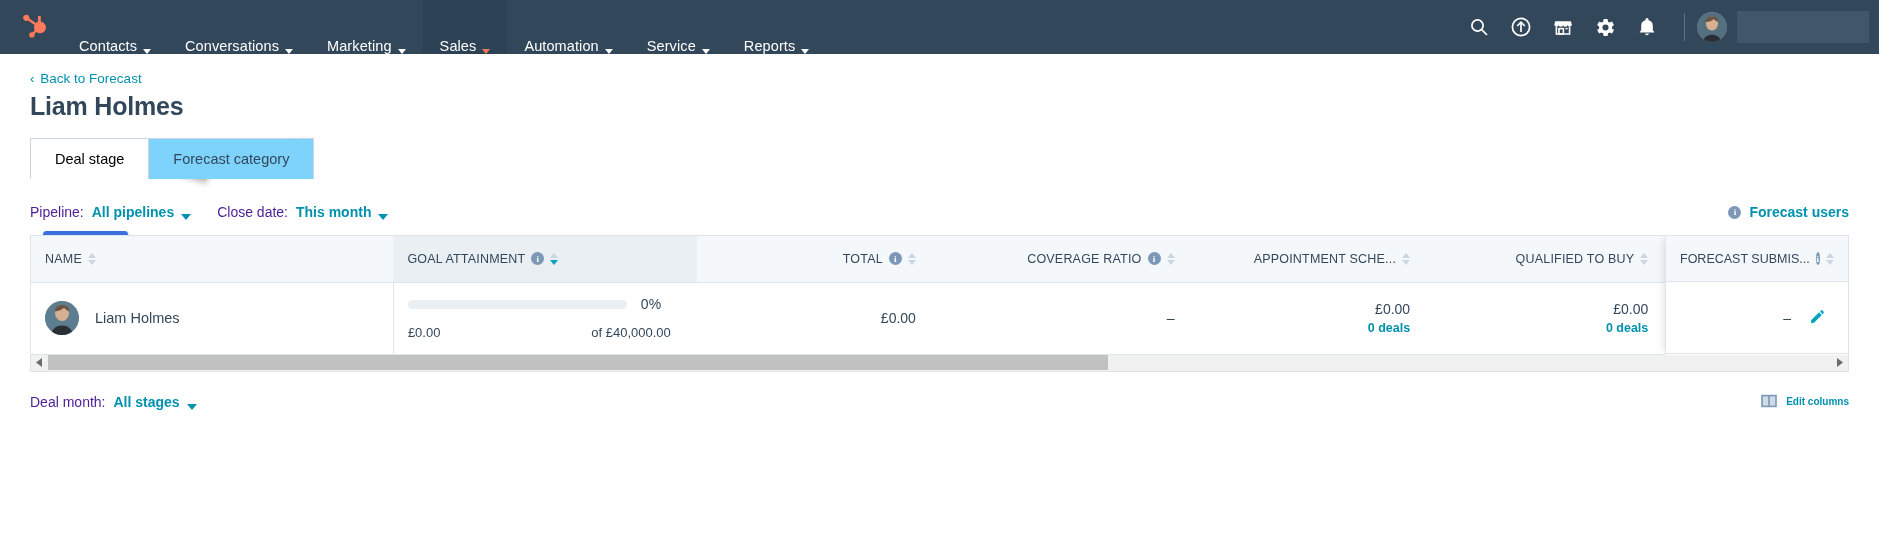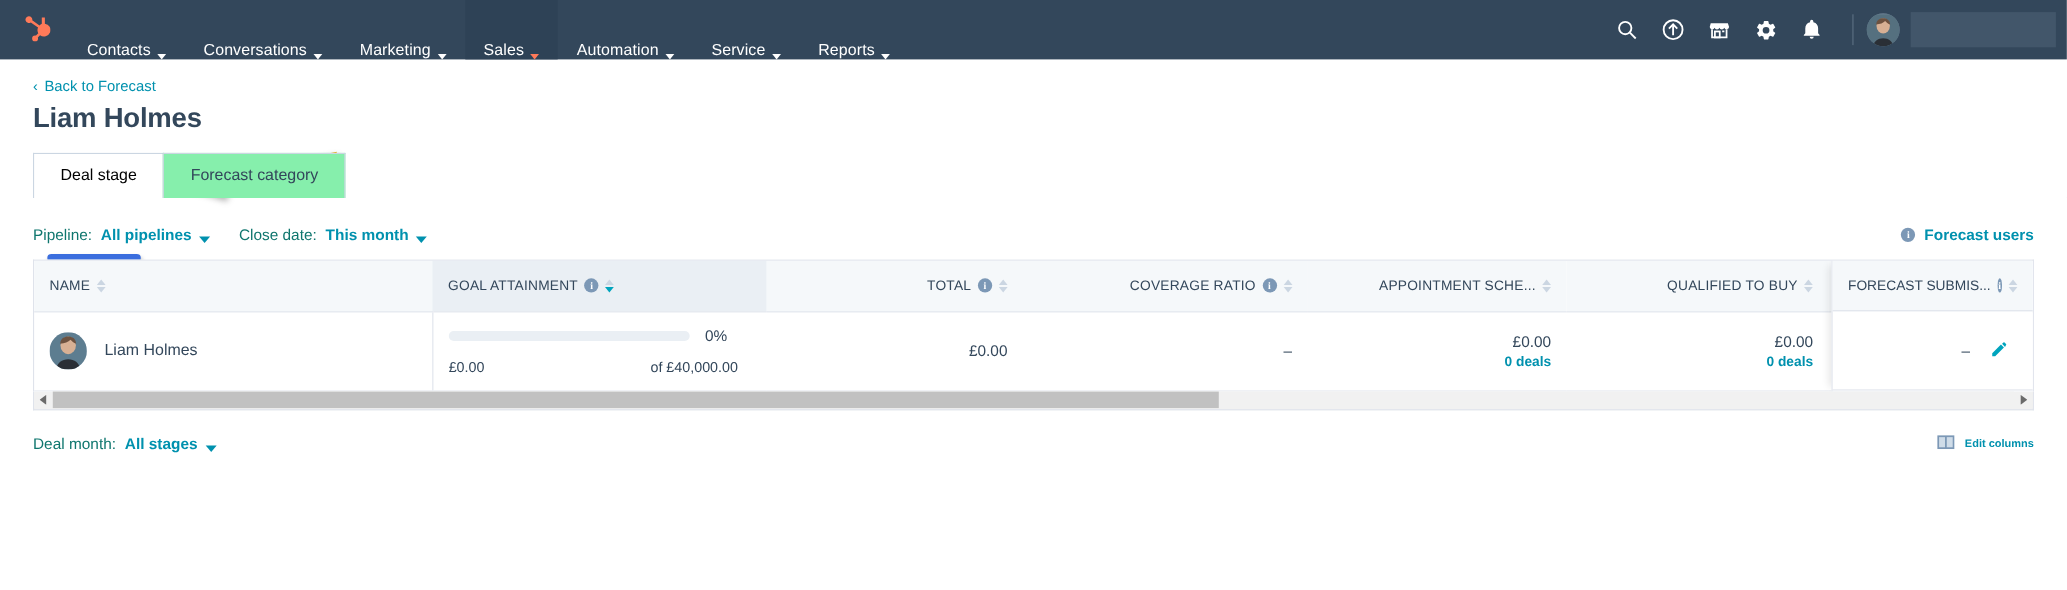--- a/index.html
+++ b/index.html
@@ -83,21 +83,21 @@
   }
 
   
   .tabs { display: flex; margin-top: 17px; position: relative; }
   .tab {
     border: 1px solid #cbd6e2;
     border-bottom: none;
     padding: 12px 24px;
     font-size: 14.5px;
     color: #33475b;
-    background: #86efac;
+    background: #7dd3fc;
     cursor: pointer;
     min-width: 116px;
     text-align: center;
   }
   .tab.active { background: #ffffff; color: #000000; }
   .tab + .tab { margin-left: -1px; }
   .tabs-rule {
     position: absolute; left: -30px; right: -30px; bottom: 0;
     height: 1px; background: #cbd6e2; z-index: -1;
   }
@@ -118,21 +118,21 @@
     left: 168px; top: 80px;
     width: 140px; height: 46px;
     filter: drop-shadow(1px 3px 3px rgba(0,0,0,.35));
   }
 
   
   .filter-row {
     display: flex; align-items: center;
     margin-top: 22px; height: 22px;
   }
-  .filter-label { font-size: 14px; color: #0f766e; margin-right: 8px; }
+  .filter-label { font-size: 14px; color: #4c1d95; margin-right: 8px; }
   .filter-value {
     display: inline-flex; align-items: flex-end; gap: 7px;
     font-size: 14px; font-weight: 700; color: #0091ae; cursor: pointer;
     margin-right: 26px;
   }
   .caret-teal {
     width: 0; height: 0;
     border-left: 5px solid transparent;
     border-right: 5px solid transparent;
     border-top: 6px solid #0091ae;

